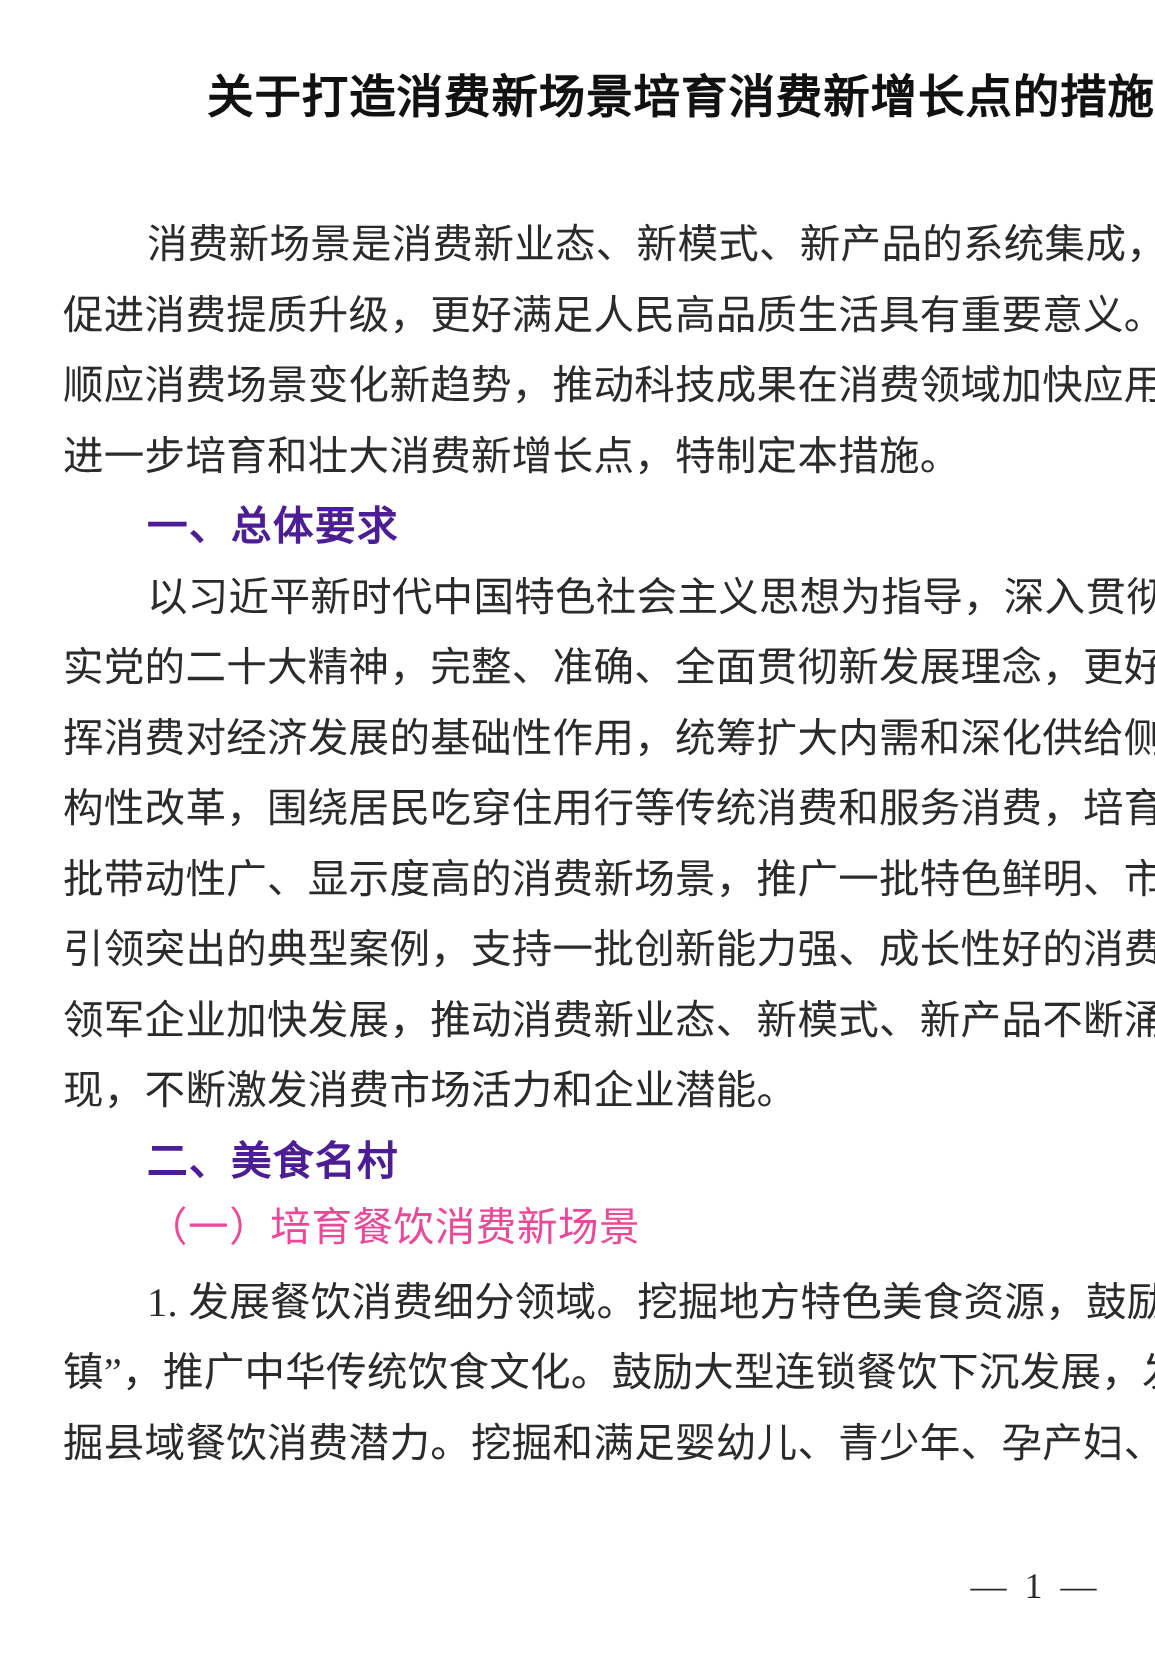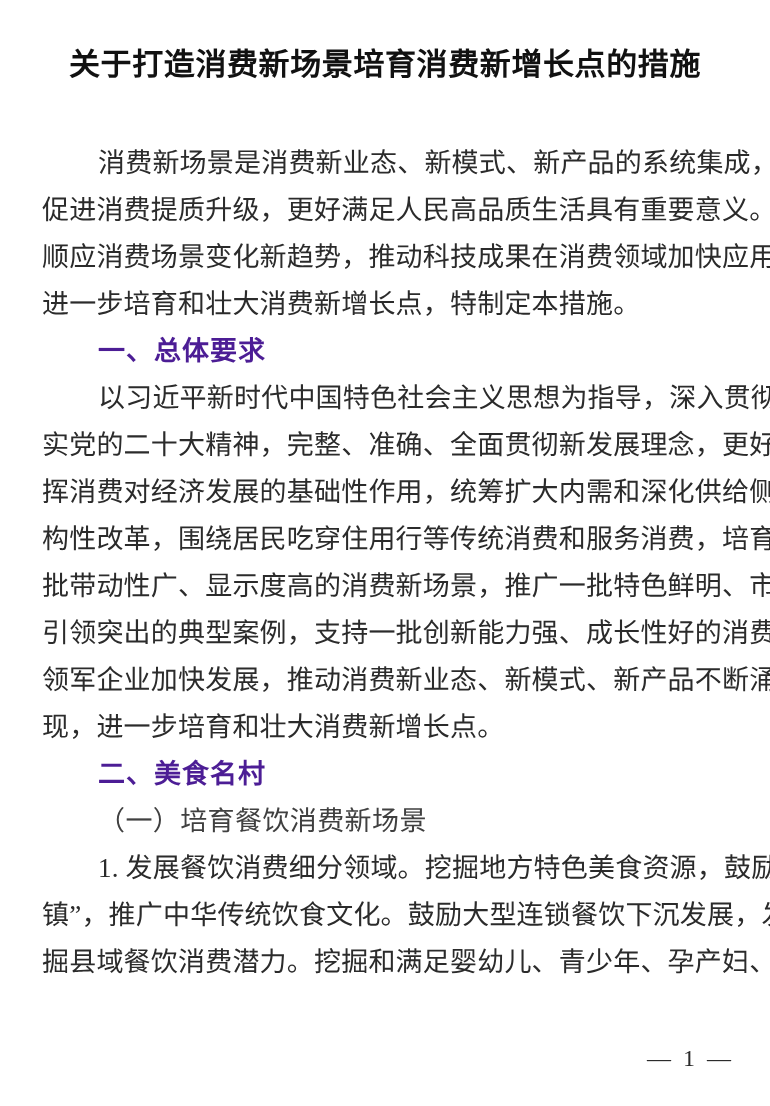--- a/index.html
+++ b/index.html
@@ -24,21 +24,21 @@
     background: #ffffff;
     padding: 0;
   }
 
   
   .doc-title {
     position: absolute;
     left: 0;
     right: 0;
     top: 44px;
-    text-align: center;
+    text-align: right;
     font-family: "Liberation Serif", "DejaVu Serif", serif;
     font-weight: 700;
     font-size: 31px;
     letter-spacing: 0.6px;
     color: #111111;
     line-height: 42px;
     white-space: nowrap;
   }
 
   
@@ -87,24 +87,24 @@
     line-height: 47px;
     color: #4c1d95;
     margin: 0;
     text-indent: 56px;
     letter-spacing: 1px;
     white-space: nowrap;
   }
 
   
   .subheading {
-    font-family: Liberation Sans, sans-serif;
+    font-family: Liberation Mono, monospace;
     font-size: 27px;
     line-height: 47px;
-    color: #404040;
+    color: #ec4899;
     margin: 0;
     text-indent: 56px;
     letter-spacing: 0.4px;
     white-space: nowrap;
   }
 
   
   .page-footer {
     position: absolute;
     right: 36px;
@@ -135,21 +135,21 @@
     <div class="heading">一、总体要求</div>
 
     <div class="para">
       <span class="ln indent stretch">以习近平新时代中国特色社会主义思想为指导，深入贯彻落</span>
       <span class="ln stretch">实党的二十大精神，完整、准确、全面贯彻新发展理念，更好发</span>
       <span class="ln stretch">挥消费对经济发展的基础性作用，统筹扩大内需和深化供给侧结</span>
       <span class="ln stretch">构性改革，围绕居民吃穿住用行等传统消费和服务消费，培育一</span>
       <span class="ln stretch">批带动性广、显示度高的消费新场景，推广一批特色鲜明、市场</span>
       <span class="ln stretch">引领突出的典型案例，支持一批创新能力强、成长性好的消费端</span>
       <span class="ln stretch">领军企业加快发展，推动消费新业态、新模式、新产品不断涌</span>
-      <span class="ln last">现，进一步培育和壮大消费新增长点。</span>
+      <span class="ln last">现，不断激发消费市场活力和企业潜能。</span>
     </div>
 
     <div class="heading">二、美食名村</div>
 
     <div class="subheading">（一）培育餐饮消费新场景</div>
 
     <div class="para">
       <span class="ln indent stretch">1. 发展餐饮消费细分领域。挖掘地方特色美食资源，鼓励各</span>
       <span class="ln stretch">镇”，推广中华传统饮食文化。鼓励大型连锁餐饮下沉发展，发</span>
       <span class="ln stretch">掘县域餐饮消费潜力。挖掘和满足婴幼儿、青少年、孕产妇、老</span>

